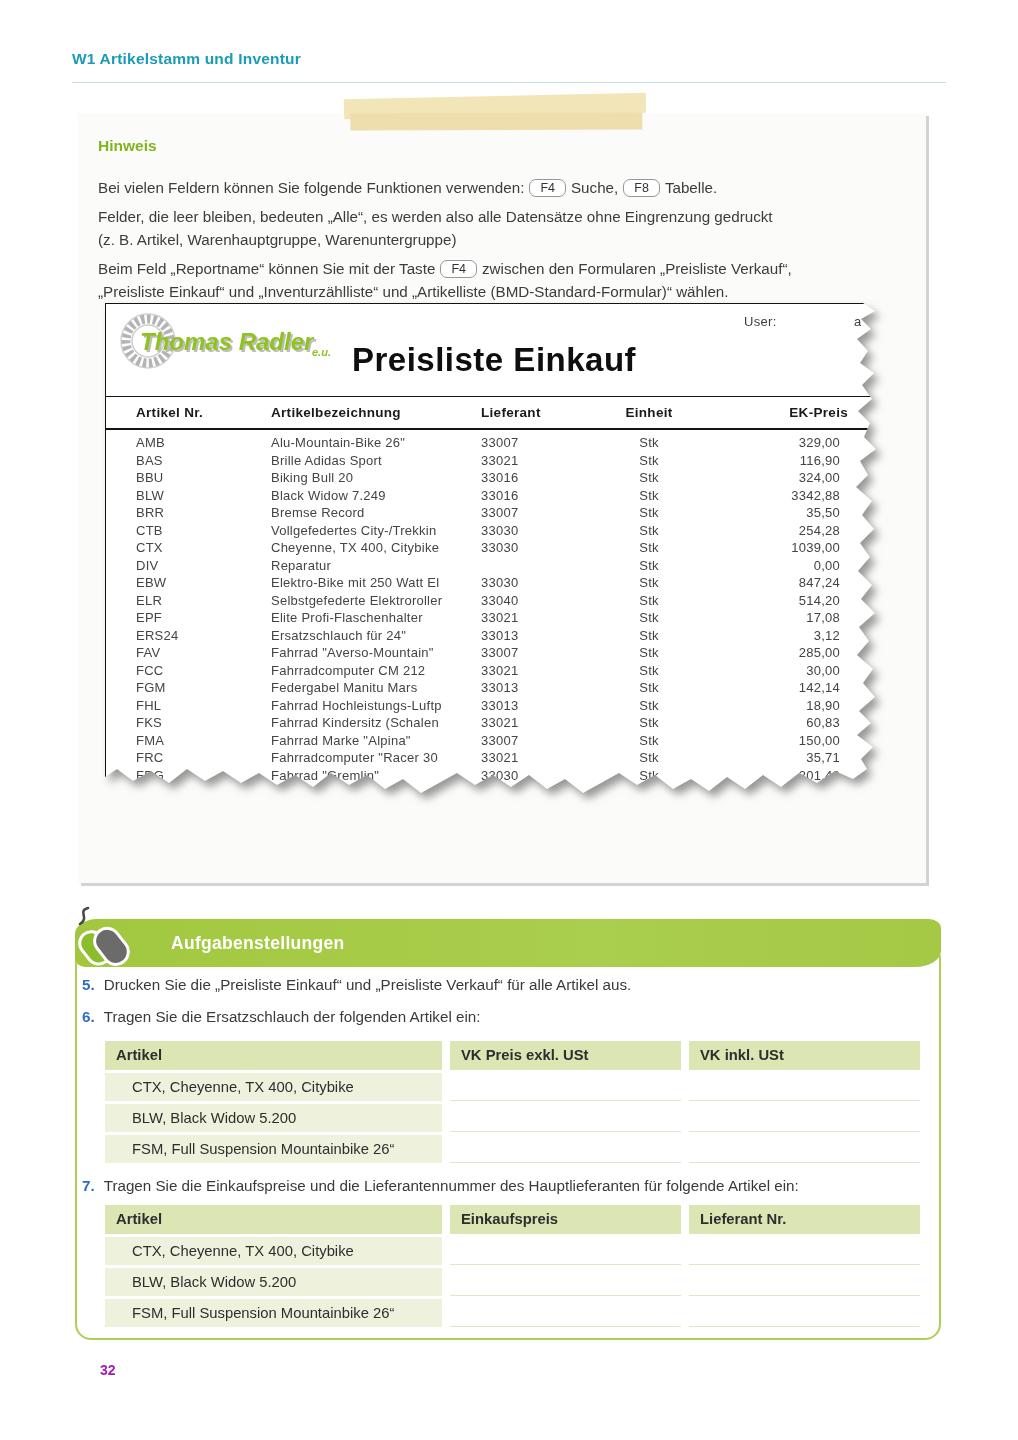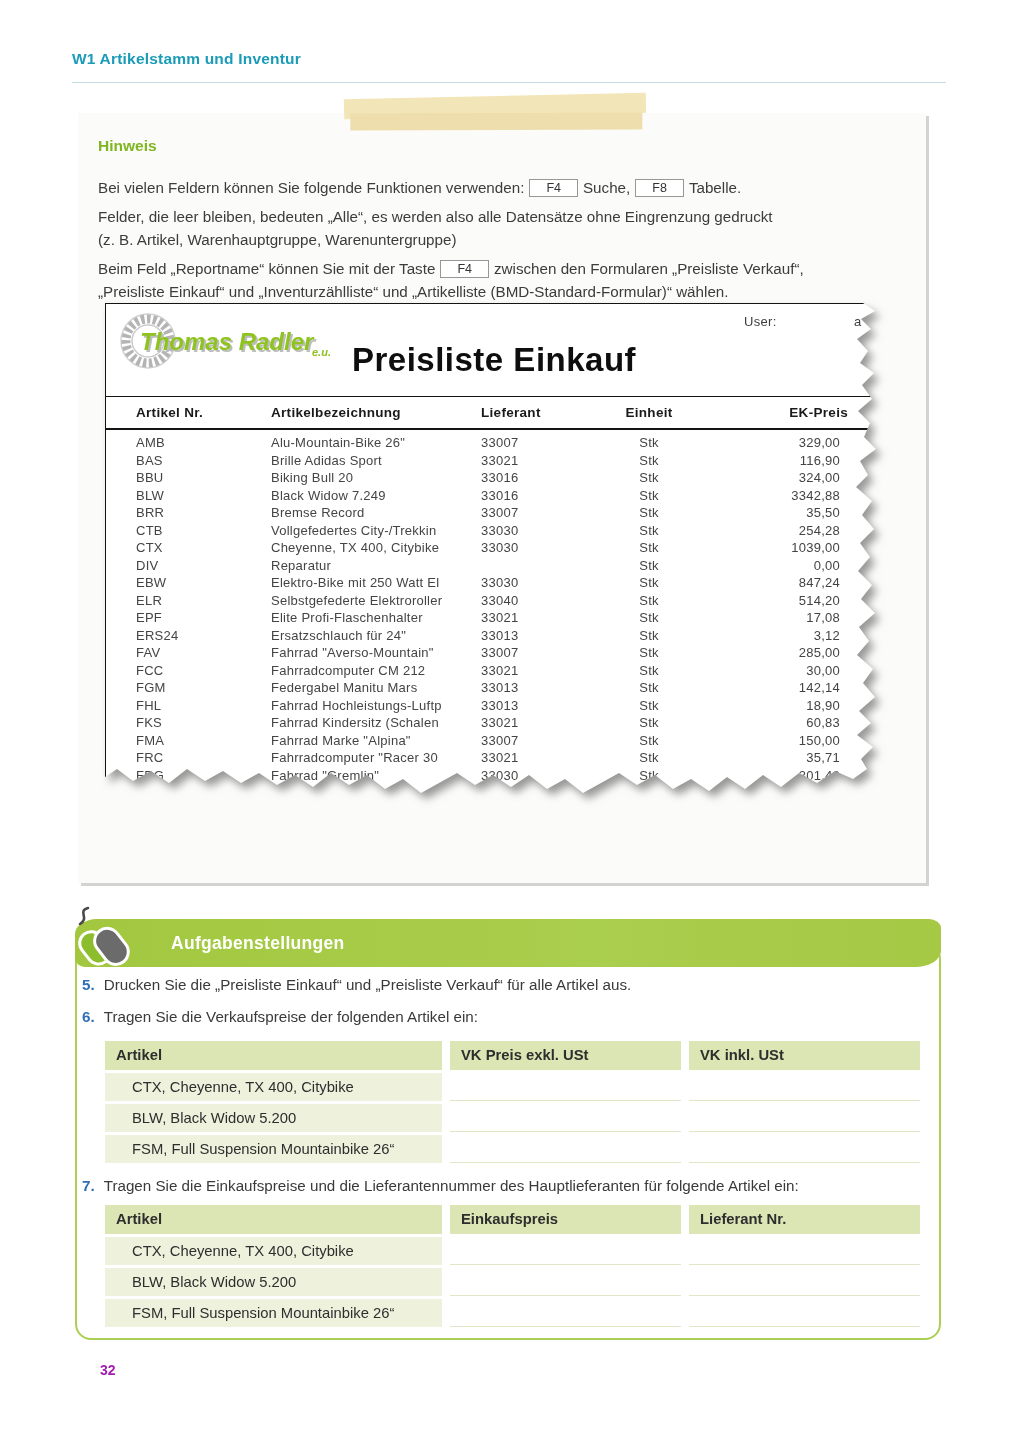--- a/index.html
+++ b/index.html
@@ -18,22 +18,22 @@
         transform:rotate(-1.2deg);z-index:3;opacity:.95;}
   .tape::after{content:"";position:absolute;left:6px;top:17px;width:292px;height:17px;
         background:#eeddab;transform:rotate(1deg);}
 
   
   .hinweis-title{position:absolute;left:98px;top:137px;font-size:15.5px;font-weight:700;color:#7fb51e;z-index:4;}
   .para{position:absolute;left:98px;font-size:15.2px;line-height:23px;color:#3c3c3c;z-index:4;}
   .p1{top:161px;width:800px;}
   .p2{top:190px;width:790px;}
   .p3{top:241px;width:800px;margin-top:16px;}
-  .keycap{display:inline-block;border:1px solid #979797;border-radius:0;background:#fff;
-        padding:0 16px;margin:0 5px;font-size:12.5px;line-height:16px;color:#333;vertical-align:1px;}
+  .keycap{display:inline-block;border:1px solid #979797;border-radius:7px;background:#fff;
+        padding:0 10px;margin:0 5px;font-size:12.5px;line-height:16px;color:#333;vertical-align:1px;}
 
   
   .report-shadow{position:absolute;left:105px;top:303px;width:777px;height:499px;z-index:4;
         filter:drop-shadow(5px 6px 4px rgba(70,70,70,.55));}
   .report{position:relative;width:777px;height:499px;background:#ffffff;
         border-top:1.4px solid #141414;border-left:1.4px solid #141414;box-sizing:border-box;
         font-family:"Liberation Sans",sans-serif;
         clip-path:polygon(0px 0px,758px 0px,770px 8px,756px 16px,766px 26px,752px 36px,763px 48px,
         755px 60px,769px 70px,757px 82px,767px 96px,753px 108px,765px 120px,759px 134px,771px 146px,
         755px 158px,763px 172px,751px 184px,767px 198px,757px 212px,769px 226px,755px 240px,
@@ -310,21 +310,21 @@
   <svg class="mouse-icon" width="66" height="76" viewBox="0 0 66 76">
     <path d="M16,5 C5,8 18,15 8,21" stroke="#4a4a4a" stroke-width="2.6" fill="none" stroke-linecap="round"></path>
     <g transform="rotate(-38 32 46)">
       <rect x="14" y="22" width="23" height="35" rx="11.5" fill="#8cbd2c" stroke="#ffffff" stroke-width="3"></rect>
       <rect x="27" y="29" width="25" height="39" rx="12.5" fill="#6b6b6b" stroke="#ffffff" stroke-width="3"></rect>
     </g>
   </svg>
 
   <div class="task-item t5"><span class="task-num">5.</span><span>Drucken Sie die „Preisliste Einkauf“ und „Preisliste Verkauf“ für alle Artikel aus.</span></div>
 
-  <div class="task-item t6"><span class="task-num">6.</span><span>Tragen Sie die Verkaufspreise der folgenden Artikel ein:</span></div>
+  <div class="task-item t6"><span class="task-num">6.</span><span>Tragen Sie die Ersatzschlauch der folgenden Artikel ein:</span></div>
 
   <div class="wtable wt6">
     <div class="wrow">
       <div class="wcell whcell">Artikel</div>
       <div class="wcell whcell">VK Preis exkl. USt</div>
       <div class="wcell whcell">VK inkl. USt</div>
     </div>
     <div>
 
         <div class="wrow">

